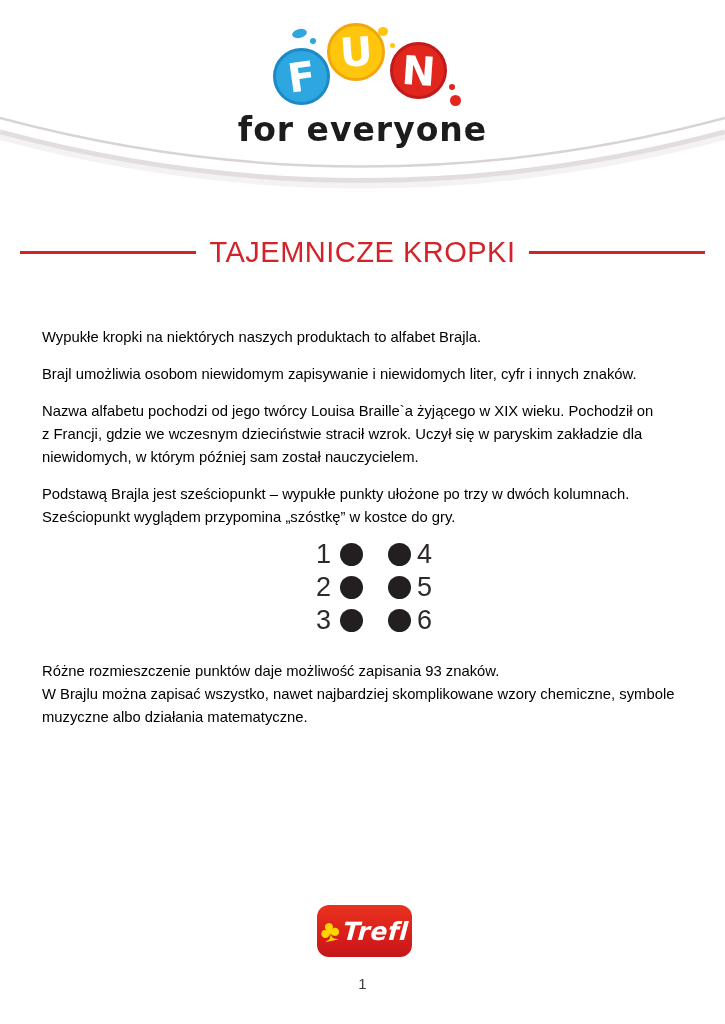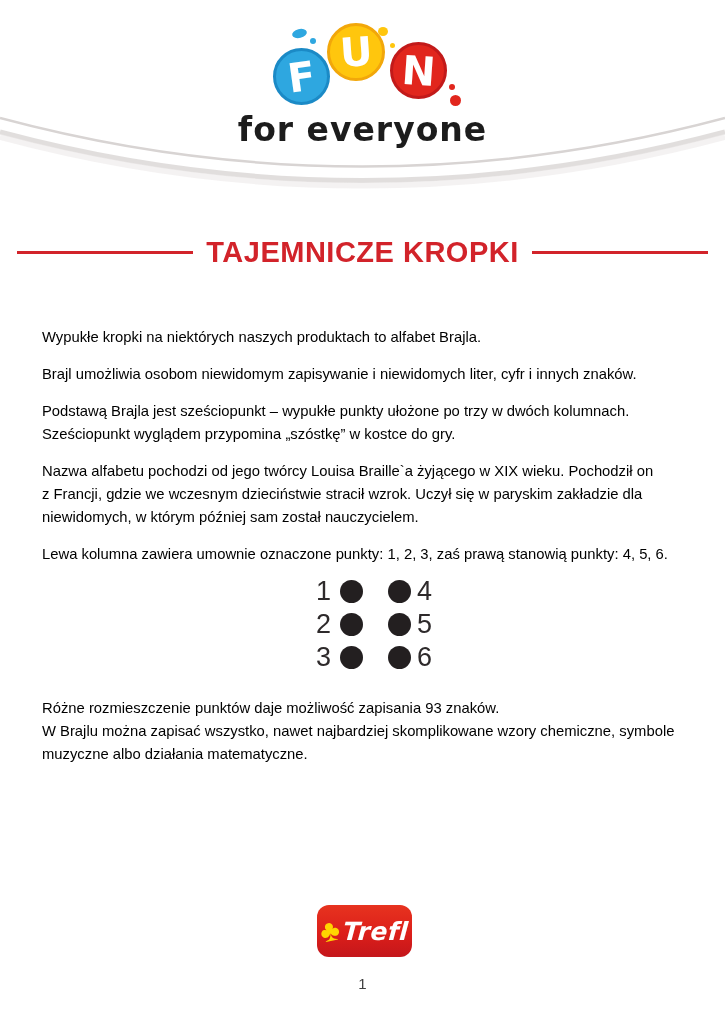--- a/index.html
+++ b/index.html
@@ -42,21 +42,21 @@
   
   .swoosh{position:absolute;left:0;top:110px;width:725px;height:100px;}
 
   
   .title-row{
     position:absolute;left:0;top:236px;width:725px;
     display:flex;align-items:center;justify-content:center;gap:13px;
   }
   .title-line{height:3px;width:176px;background:#d2232a;}
   .page-title{
-    margin:0;color:#d2232a;font-size:29px;font-weight:700;
+    margin:0;color:#d2232a;font-size:29px;font-weight:400;
     letter-spacing:0.5px;white-space:nowrap;
   }
 
   
   .body-text{position:absolute;left:42px;top:326px;width:648px;}
   .body-text p{
     margin:0 0 14px 0;font-size:14.8px;line-height:23px;color:#000000;
     white-space:pre-line;
   }
 
@@ -124,26 +124,25 @@
 
   <div class="title-row">
     <div class="title-line"></div>
     <h1 class="page-title">TAJEMNICZE KROPKI</h1>
     <div class="title-line"></div>
   </div>
 
   <div class="body-text">
     <p>Wypukłe kropki na niektórych naszych produktach to alfabet Brajla.</p>
     <p>Brajl umożliwia osobom niewidomym zapisywanie i niewidomych liter, cyfr i innych znaków.</p>
-    <p>Podstawą Brajla jest sześciopunkt – wypukłe punkty ułożone po trzy w dwóch kolumnach.
-Sześciopunkt wyglądem przypomina „szóstkę” w kostce do gry.</p>
     <p>Nazwa alfabetu pochodzi od jego twórcy Louisa Braille`a żyjącego w XIX wieku. Pochodził on
 z Francji, gdzie we wczesnym dzieciństwie stracił wzrok. Uczył się w paryskim zakładzie dla
 niewidomych, w którym później sam został nauczycielem.</p>
-    <p>Lewa kolumna zawiera umownie oznaczone punkty: 1, 2, 3, zaś prawą stanowią punkty: 4, 5, 6.</p>
+    <p>Podstawą Brajla jest sześciopunkt – wypukłe punkty ułożone po trzy w dwóch kolumnach.
+Sześciopunkt wyglądem przypomina „szóstkę” w kostce do gry.</p>
 
     <div class="braille">
       <div class="braille-row">
         <span class="b-num left">1</span>
         <span class="b-dot"></span>
         <span class="b-dot"></span>
         <span class="b-num right">4</span>
       </div>
       <div class="braille-row">
         <span class="b-num left">2</span>

